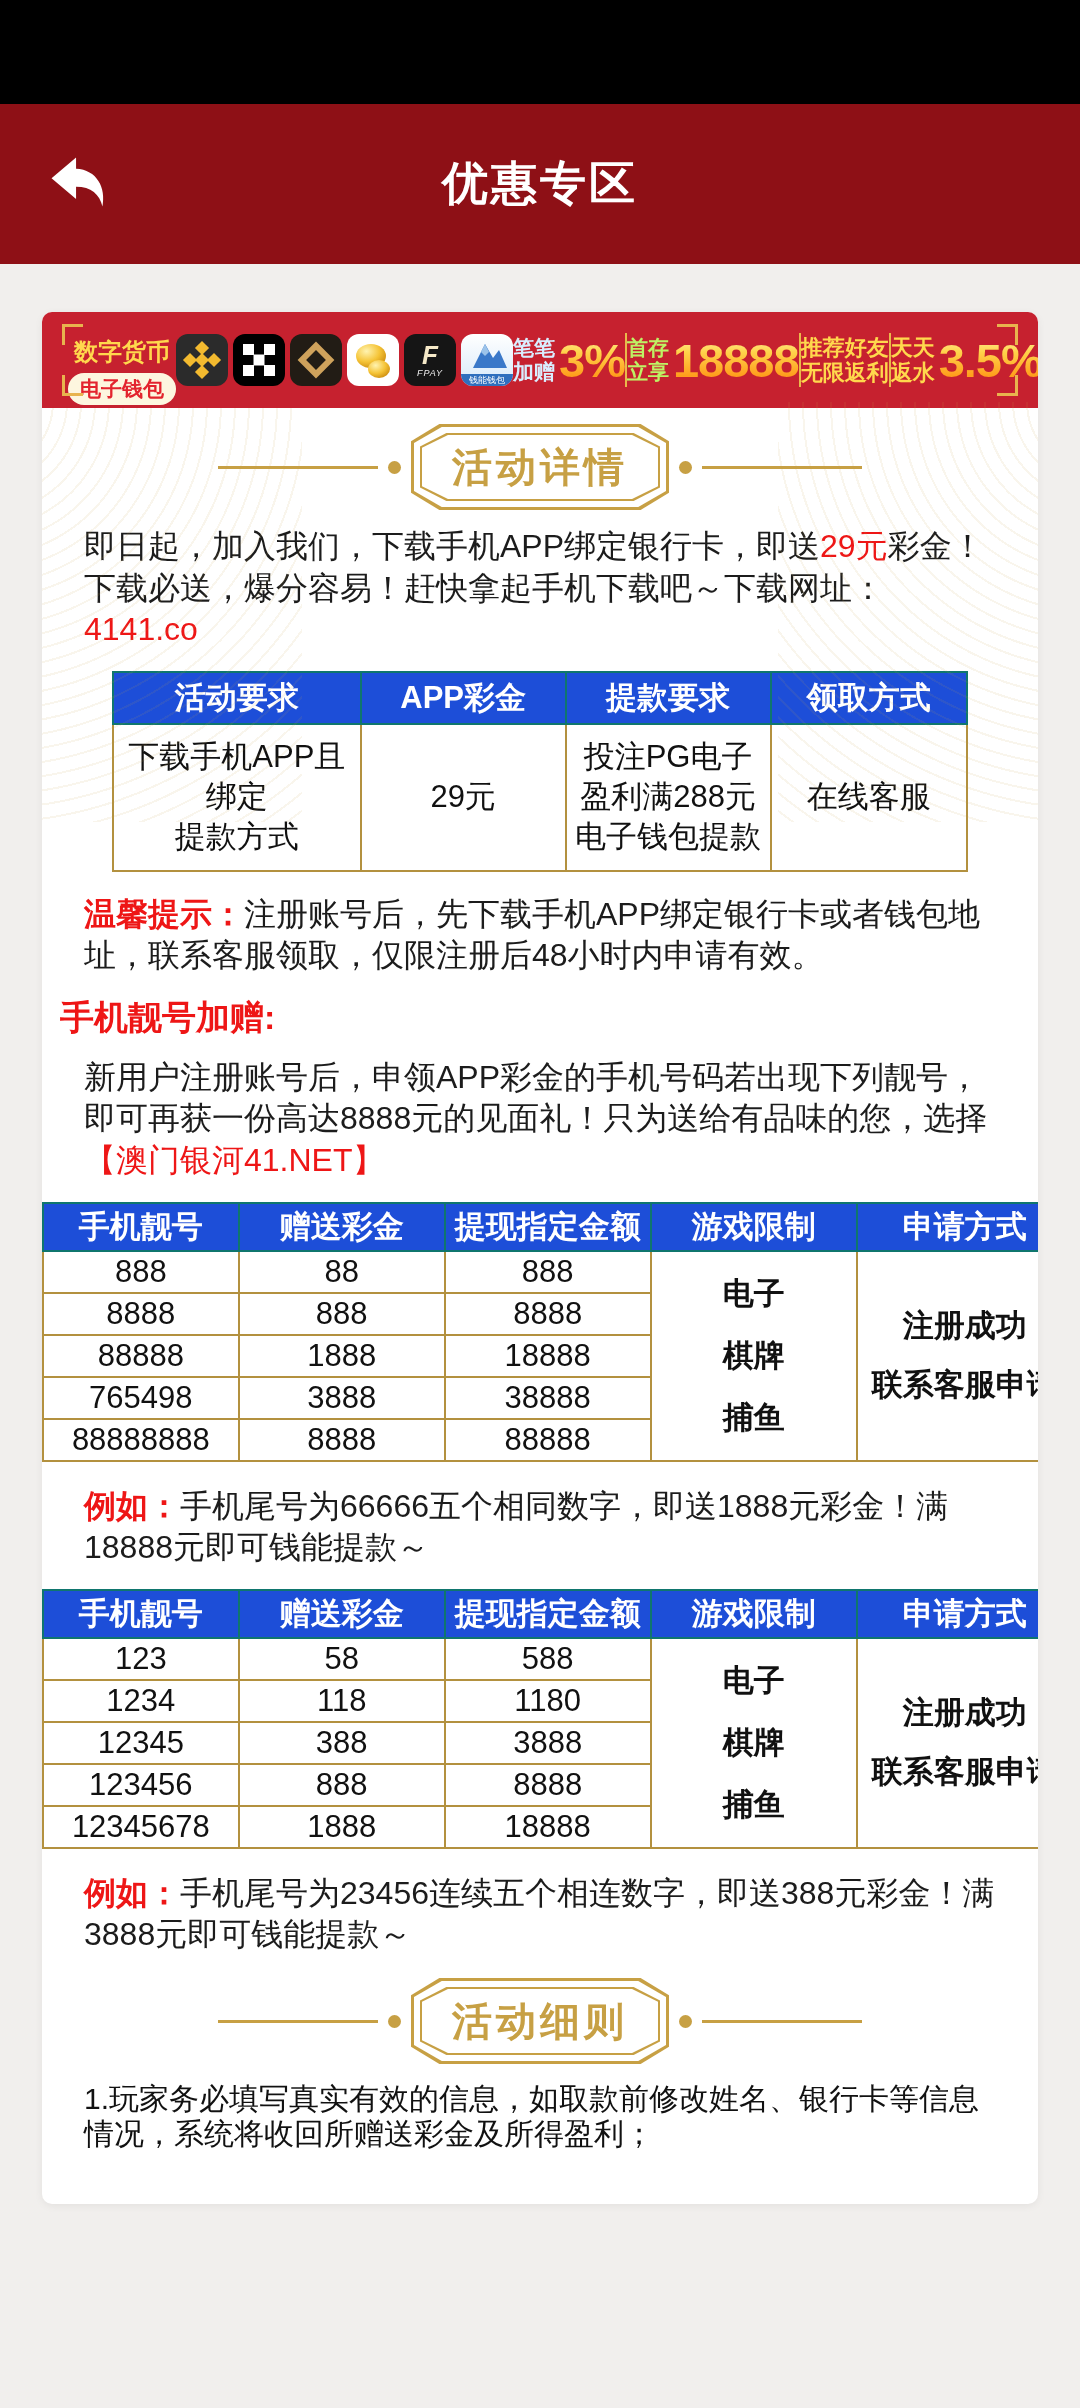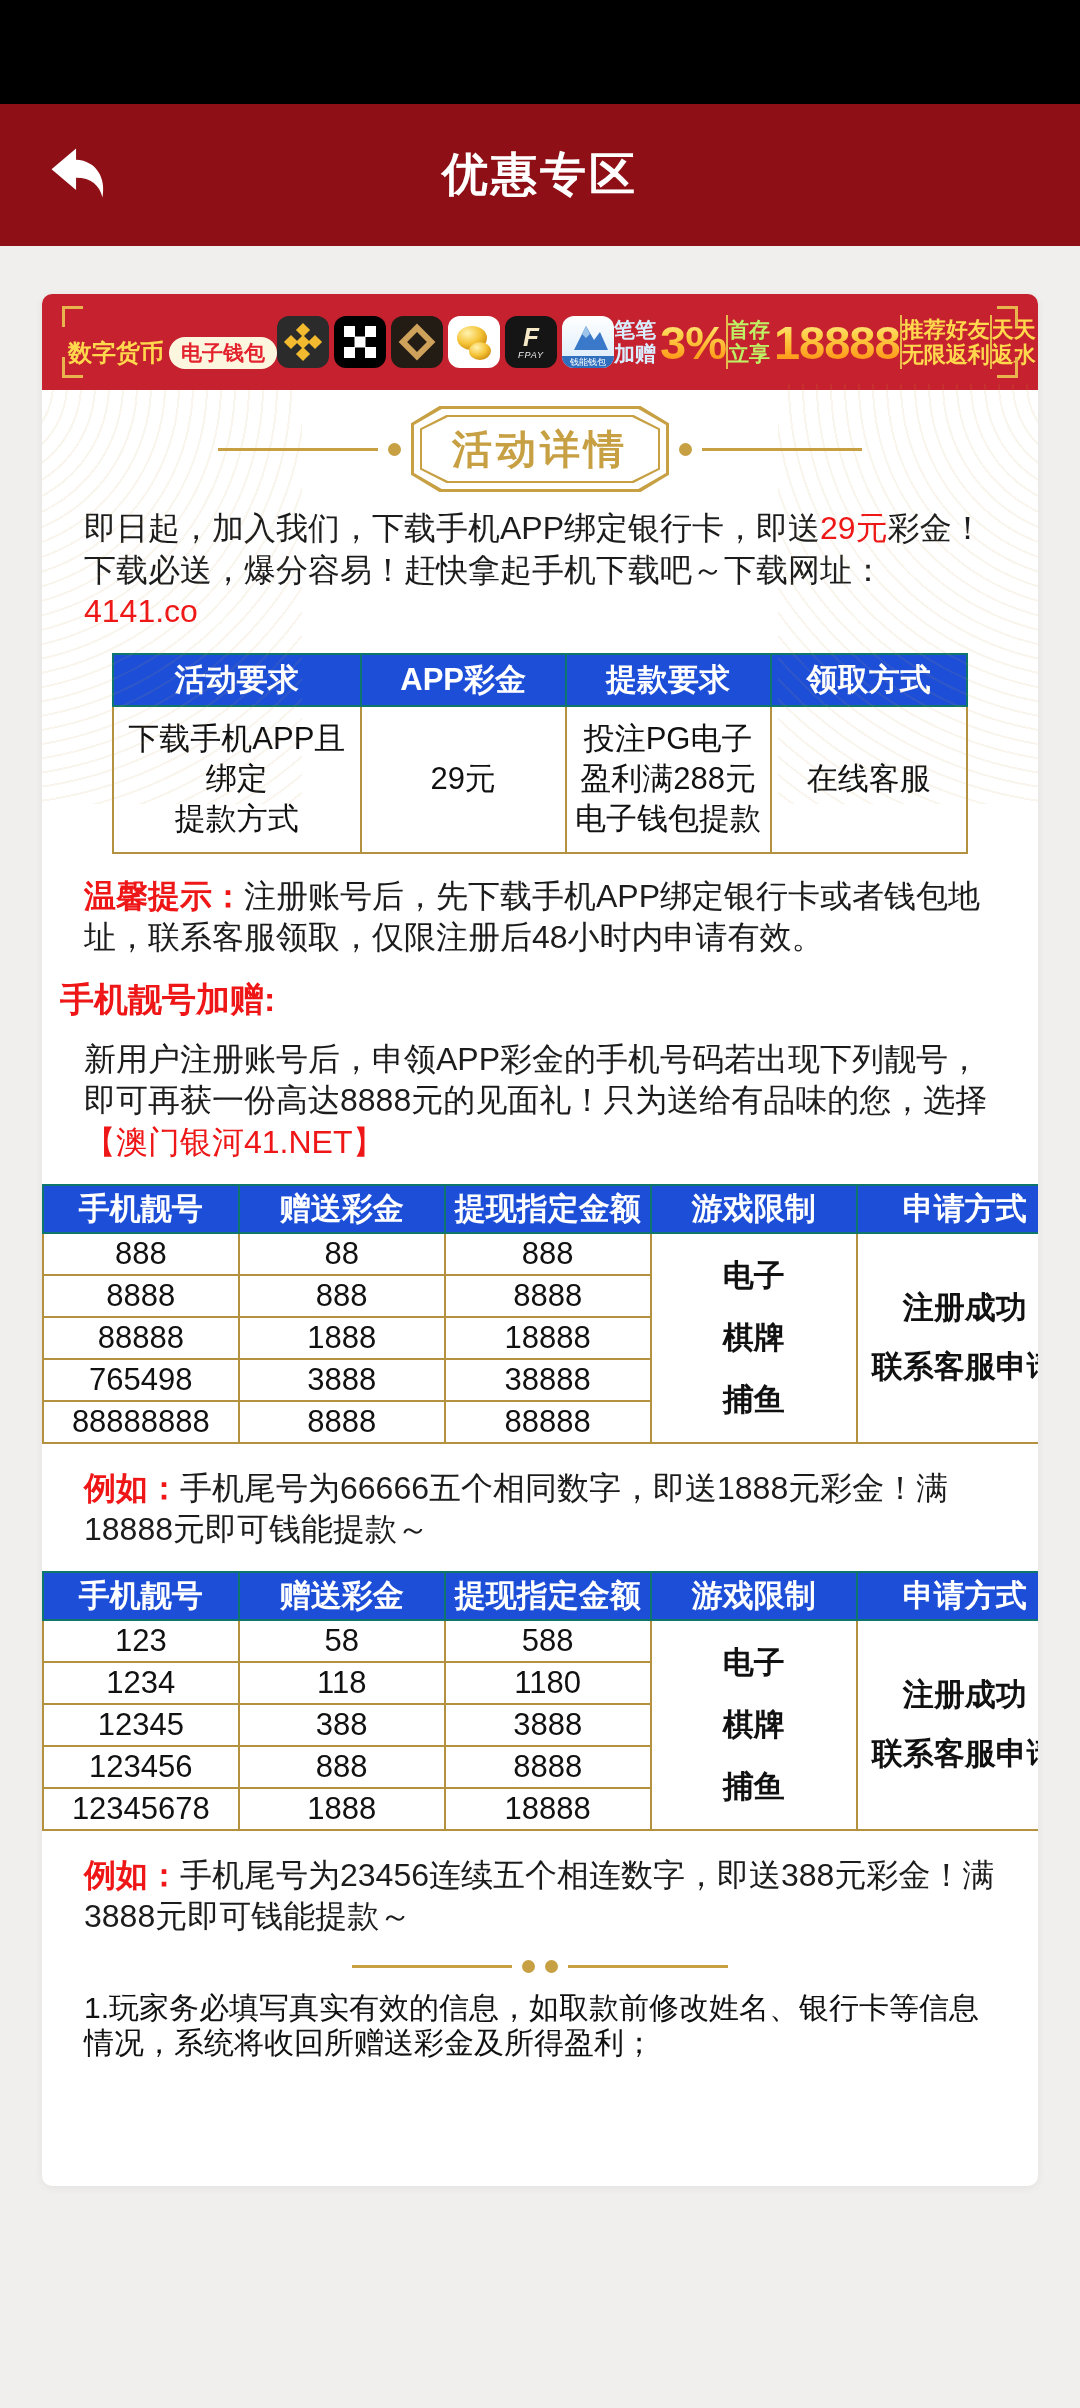--- a/index.html
+++ b/index.html
@@ -1,40 +1,40 @@
 <!DOCTYPE html>
 <html><head>
 <meta charset="utf-8">
 <style>
   html,body{margin:0;padding:0;}
   body{
     width:1080px;height:2408px;background:#f1efed;position:relative;
     font-family:"Liberation Sans",sans-serif;overflow:hidden;
   }
   .status-bar{height:104px;background:#000;}
-  .app-bar{height:142px;background:#8e1016;display:flex;align-items:center;justify-content:center;position:relative;}
+  .app-bar{height:160px;background:#8e1016;display:flex;align-items:center;justify-content:center;position:relative;}
   .back-btn{position:absolute;left:34px;top:50%;transform:translateY(-50%);width:86px;height:86px;
     display:flex;align-items:center;justify-content:center;cursor:pointer;background:none;border:none;}
   .page-title{color:#ffffff;font-size:46px;letter-spacing:3px;font-weight:bold;}
   .card{width:996px;height:1892px;margin:48px auto 0;background:#ffffff;border-radius:10px;
     position:relative;overflow:hidden;box-shadow:0 2px 8px rgba(0,0,0,.06);}
   .card::before,.card::after{content:"";position:absolute;top:90px;width:320px;height:420px;pointer-events:none;
     background:repeating-radial-gradient(circle at 0 0, rgba(197,160,72,.10) 0 2px, transparent 2px 14px);}
   .card::before{left:-60px;}
   .card::after{right:-60px;background:repeating-radial-gradient(circle at 100% 0, rgba(197,160,72,.10) 0 2px, transparent 2px 14px);}
 
   
   .promo-banner{height:96px;background:#c6212f;display:flex;align-items:center;justify-content:space-between;
     padding:0 26px;position:relative;overflow:hidden;}
   .corner{position:absolute;width:18px;height:18px;border-color:#e8b44e;border-style:solid;border-width:0;}
   .corner.tl{left:20px;top:12px;border-left-width:3px;border-top-width:3px;}
   .corner.bl{left:20px;bottom:12px;border-left-width:3px;border-bottom-width:3px;}
   .corner.tr{right:20px;top:12px;border-right-width:3px;border-top-width:3px;}
   .corner.br{right:20px;bottom:12px;border-right-width:3px;border-bottom-width:3px;}
-  .wallet-label{display:flex;flex-direction:row;align-items:center;gap:5px;flex:0 0 auto;margin-top:21px;}
+  .wallet-label{display:flex;flex-direction:column;align-items:center;gap:5px;flex:0 0 auto;margin-top:21px;}
   .wallet-label .t{color:#ffd84d;font-size:24px;font-weight:bold;}
   .wallet-pill{background:#fdf6df;color:#e3242e;font-size:21px;font-weight:bold;padding:2px 12px;border-radius:16px;}
   .coin-row{display:flex;gap:5px;flex:0 0 auto;}
   .coin{width:52px;height:52px;border-radius:12px;position:relative;overflow:hidden;flex:0 0 auto;}
   .promo-item{display:flex;align-items:center;gap:4px;flex:0 0 auto;}
   .pi-lines{display:flex;flex-direction:column;line-height:1.15;font-weight:bold;font-size:21px;}
   .pi-lines.blue{color:#d9eeff;}
   .pi-lines.green{color:#bef264;}
   .pi-lines.gold{color:#ffd84d;font-size:22px;}
   .big-num{font-weight:900;font-size:47px;letter-spacing:-1px;
@@ -347,20 +347,29 @@
   </tbody>
     </table>
 
   <div class="para" style="margin-top:24px">
     <span class="red bold">例如：</span><span>手机尾号为23456连续五个相连数字，即送388元彩金！满3888元即可钱能提款～</span>
   </div>
 
   <div class="section-head" style="margin-top:22px">
     <span class="oline"></span>
     <span class="odot"></span>
+    <div class="oct fr1">
+        <div class="oct fr2">
+          <div class="oct fr3">
+            <div class="oct fr4">
+      <span class="section-title">活动细则</span>
+    </div>
+          </div>
+        </div>
+      </div>
     <span class="odot"></span>
     <span class="oline"></span>
   </div>
 
   <div class="rules">
     <div>1.玩家务必填写真实有效的信息，如取款前修改姓名、银行卡等信息情况，系统将收回所赠送彩金及所得盈利；</div>
 
   </div>
 
 </div>

